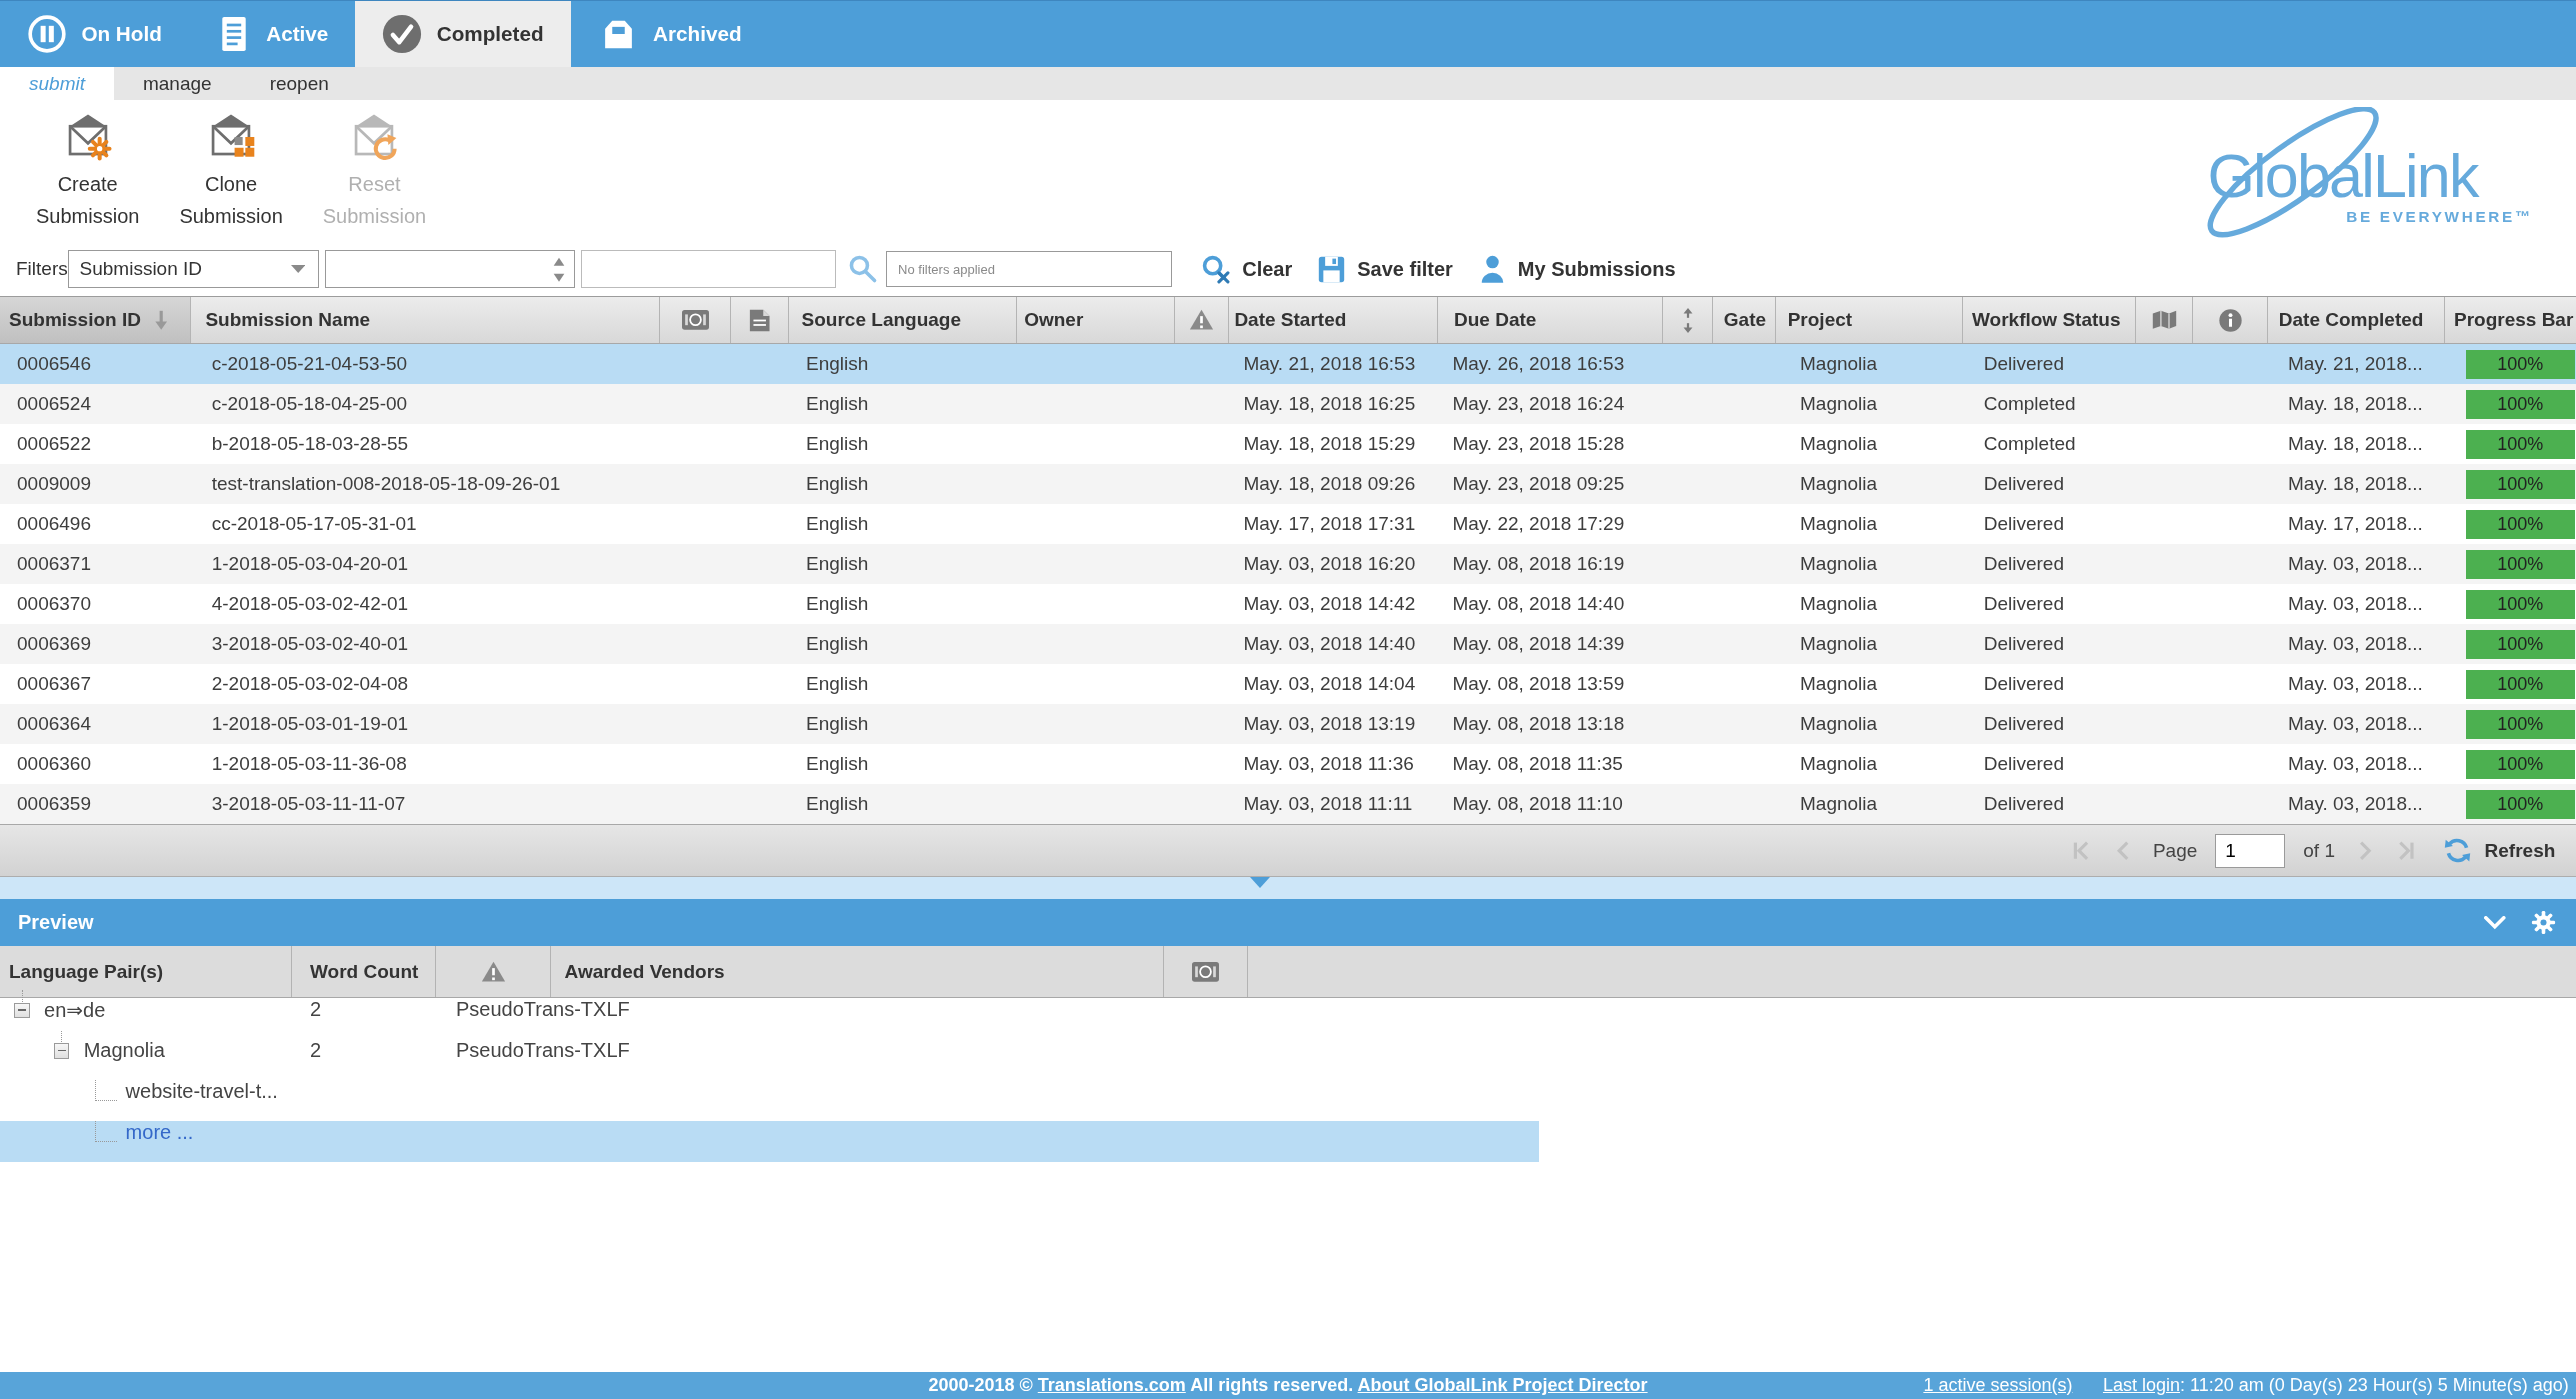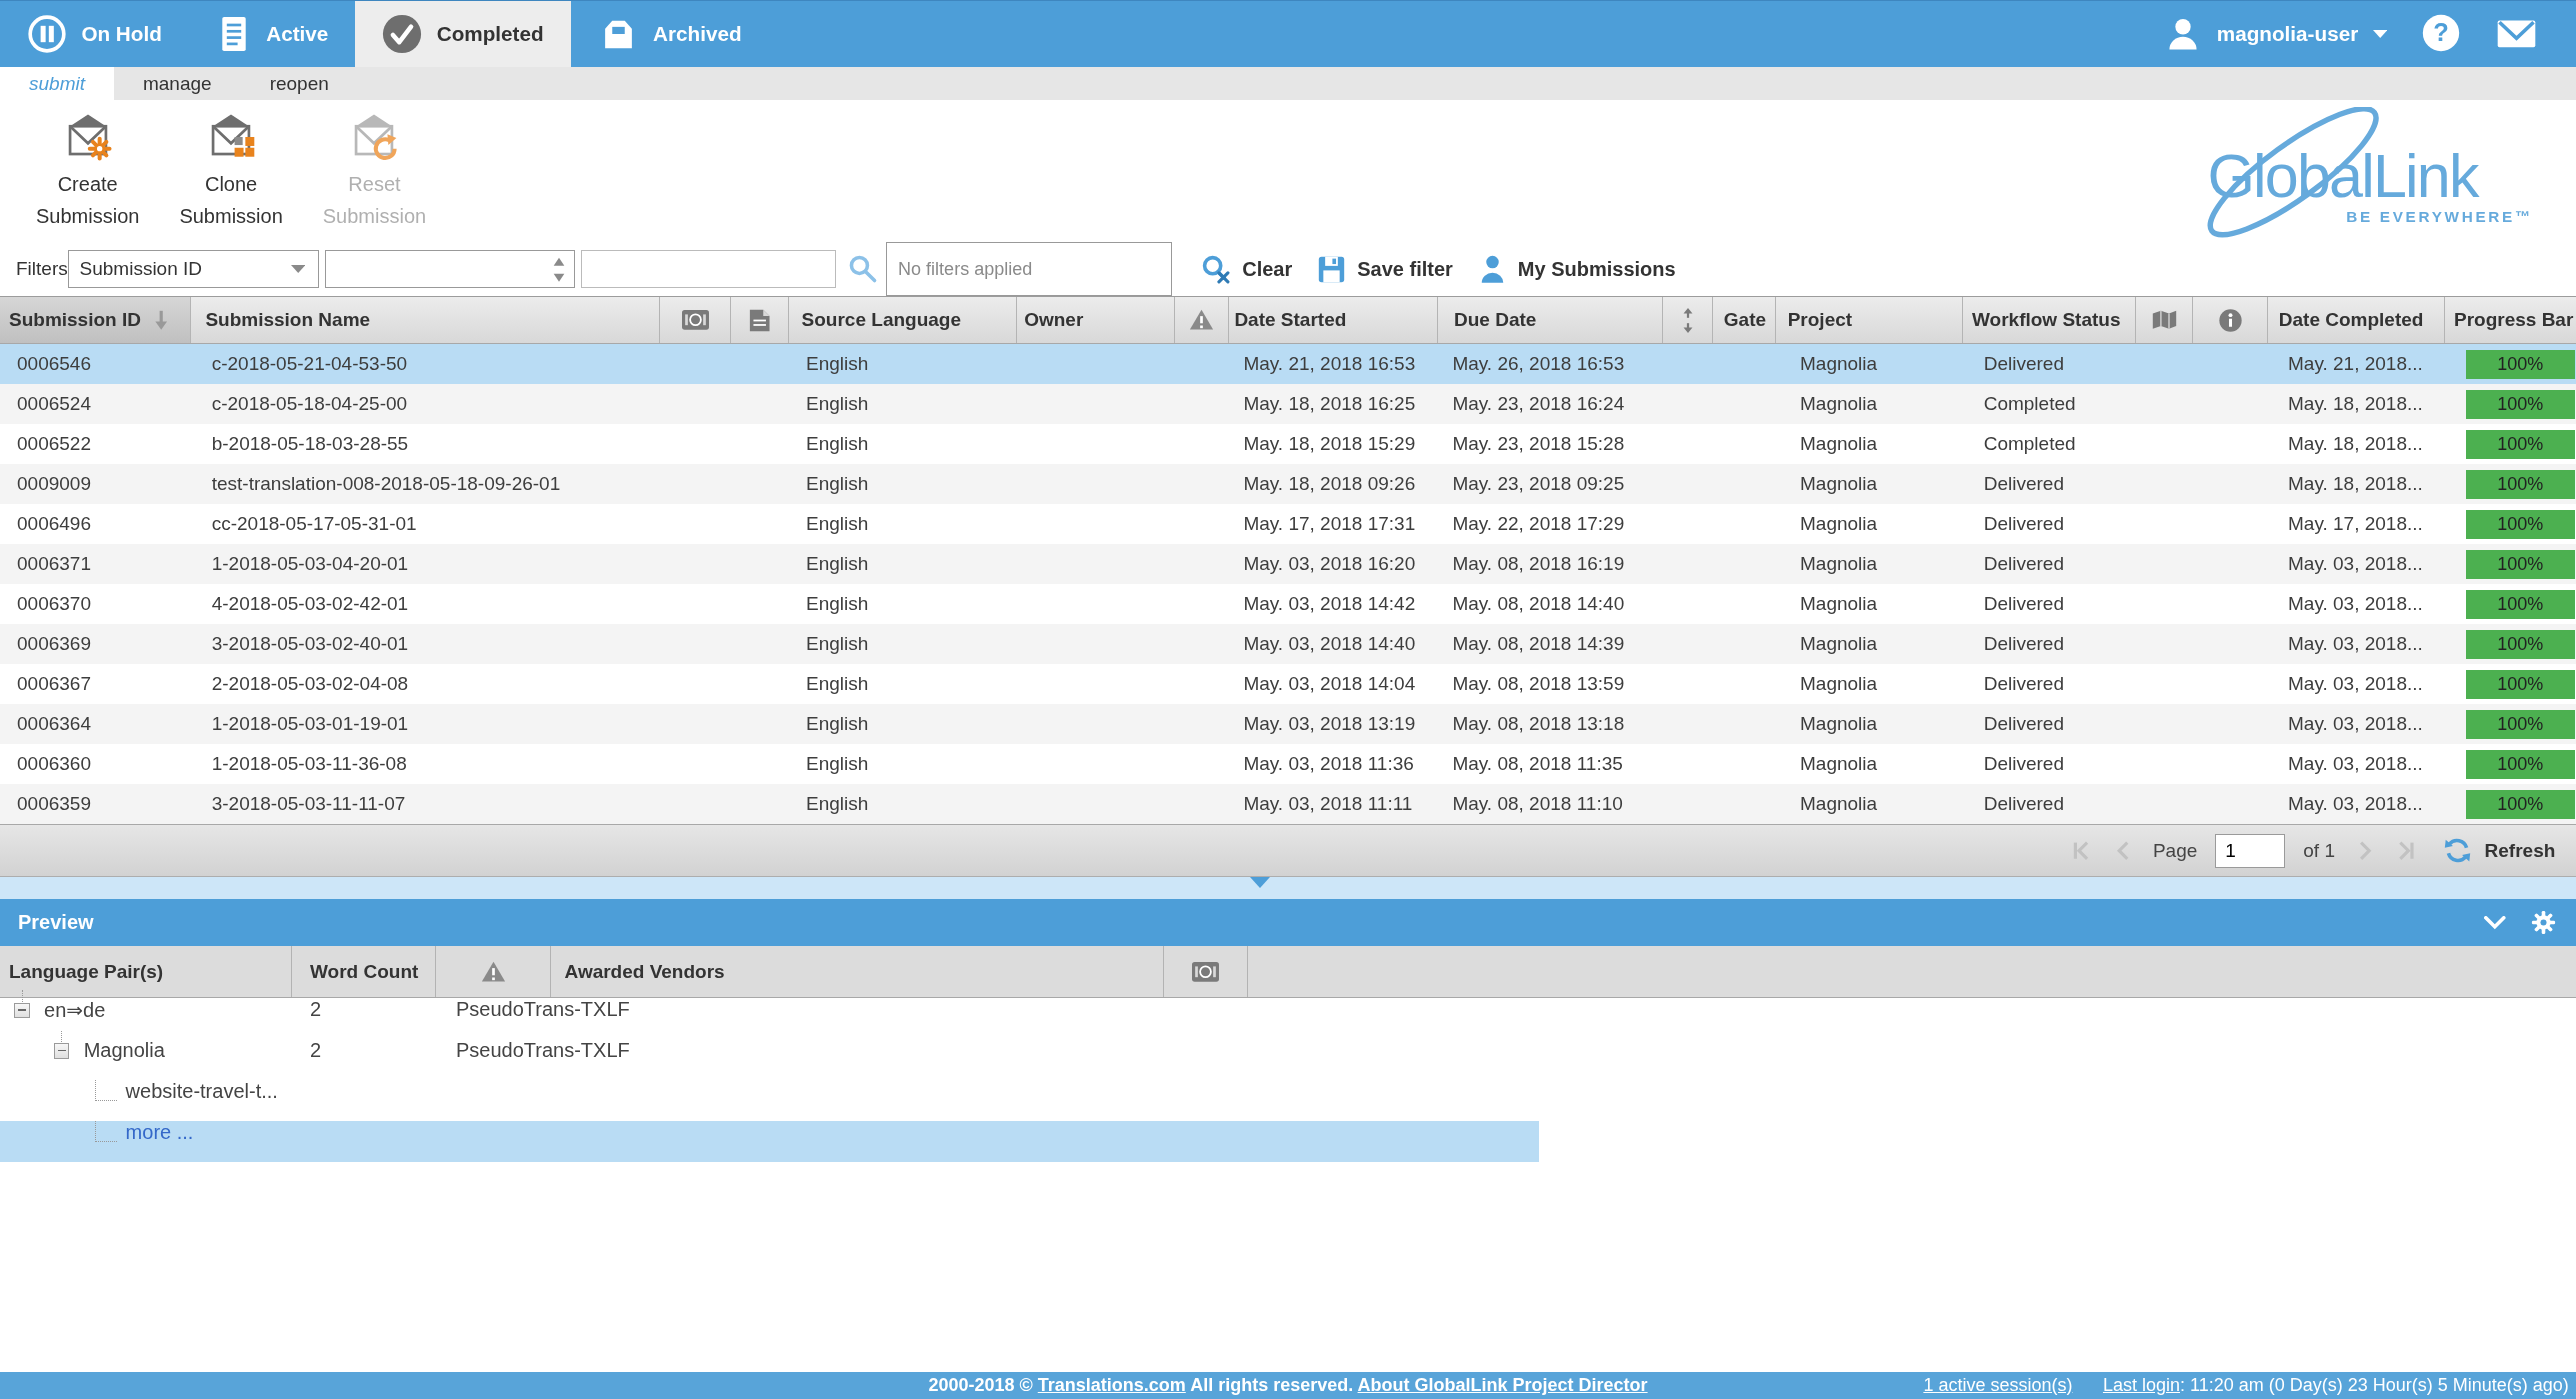--- a/index.html
+++ b/index.html
@@ -38,21 +38,21 @@
 
   
   .filterbar { height:54px; background:#fff; display:flex; align-items:center; padding-left:16px; }
   .f-label { font-size:19px; color:#333; margin-right:0; }
   .f-select { position:relative; width:251px; height:38px; border:0.9px solid #999; background:#fff;
     display:flex; align-items:center; padding-left:10.8px; font-size:19px; color:#333; margin-right:6.3px; cursor:pointer; }
   .f-spin { position:relative; width:250px; height:38px; border:0.9px solid #999; background:#fff; margin-right:6.3px; }
   .f-spin .arrows { position:absolute; right:7.2px; top:3.6px; }
   .f-input { width:255px; height:38px; border:0.9px solid #bbb; background:#fff; font-size:19px; padding:0 9px; margin-right:10.8px; }
   .f-search { margin-right:7.2px; cursor:pointer; }
-  .f-nofilters { width:286px; height:54px; border:0.9px solid #999; font-size:18px; padding:0 10.8px; color:#0f766e; margin-right:16px; }
+  .f-nofilters { width:286px; height:36px; border:0.9px solid #999; font-size:13px; padding:0 10.8px; color:#0f766e; margin-right:16px; }
   .f-nofilters::placeholder { color:#8a8a8a; }
   .f-btn { display:flex; align-items:center; gap:10.8px; margin:0 12.6px; cursor:pointer;
     font-size:20px; font-weight:bold; color:#333; white-space:nowrap; }
 
   
   .grid-header { display:flex; height:48px; border-top:0.9px solid #9c9c9c; border-bottom:0.9px solid #a8a8a8;
     background:linear-gradient(#ececec,#d8d8d8); }
   .hc { display:flex; align-items:center; border-right:0.9px solid #b4b4b4; font-size:19px; font-weight:bold;
     color:#333; white-space:nowrap; overflow:hidden; flex:none; }
   .hc.icon-col { justify-content:center; }
@@ -160,44 +160,20 @@
       <span class="tab-label">Completed</span>
     </div>
     <div class="tab">
       <svg width="41" height="40" viewBox="0 0 46 44">
         <polygon points="8,16 16,7 30,7 38,16 38,38 8,38" fill="#fff"></polygon>
         <rect x="16" y="14" width="14" height="8" fill="#4d9ed8"></rect>
       </svg>
       <span class="tab-label">Archived</span>
     </div>
 
-    <div class="nav-right">
-      <div class="user-menu">
-        <svg width="38" height="38" viewBox="0 0 42 42">
-          <circle cx="21" cy="13" r="8.5" fill="#fff"></circle>
-          <path d="M6 38 a15 14 0 0 1 30 0 z" fill="#fff"></path>
-        </svg>
-        <span class="user-name">magnolia-user</span>
-        <svg width="14.4" height="9" viewBox="0 0 16 10">
-          <polygon points="0,0 16,0 8,9" fill="#fff"></polygon>
-        </svg>
-      </div>
-      <div style="cursor:pointer;">
-        <svg width="40" height="40" viewBox="0 0 44 44">
-          <circle cx="22" cy="22" r="20" fill="#fff"></circle>
-          <text x="22" y="31" text-anchor="middle" font-size="28" font-weight="bold" fill="#4d9ed8">?</text>
-        </svg>
-      </div>
-      <div style="cursor:pointer;">
-        <svg width="43" height="36" viewBox="0 0 48 40">
-          <rect x="3" y="6" width="42" height="30" rx="2" fill="#fff"></rect>
-          <polyline points="5,8 24,26 43,8" fill="none" stroke="#4d9ed8" stroke-width="4"></polyline>
-        </svg>
-      </div>
-    </div>
   </div>
 
   <div class="subtabs">
     <div class="subtab selected">
         <span>submit</span>
       </div>
     <div class="subtab">
         <span>manage</span>
       </div>
     <div class="subtab">

